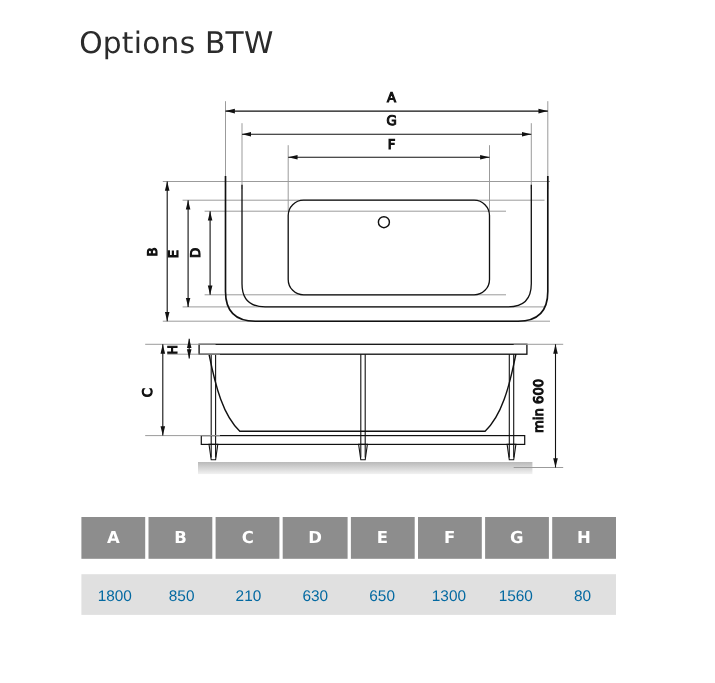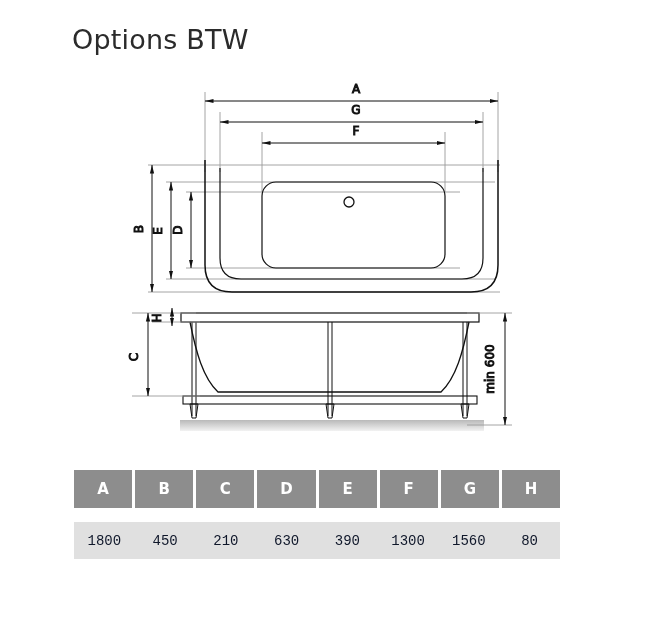--- a/index.html
+++ b/index.html
@@ -71,22 +71,22 @@
     display: flex;
     margin-top: 14px;
     background: #e0e0e0;
     height: 37px;
     align-items: center;
   }
   .val-cell {
     flex: 1 1 0;
     text-align: center;
     font-size: 14px;
-    color: #0f172a;
-    font-family: Liberation Mono, monospace;
+    color: #0369a1;
+    font-family: Liberation Sans, sans-serif;
   }
 </style>
 </head>
 <body>
 
 <div id="page">
 
   <div id="page-title">Options BTW</div>
 
   <svg id="drawing" width="650" height="470" viewBox="0 0 650 470">
@@ -208,23 +208,23 @@
       <div class="hdr-cell">B</div>
       <div class="hdr-cell">C</div>
       <div class="hdr-cell">D</div>
       <div class="hdr-cell">E</div>
       <div class="hdr-cell">F</div>
       <div class="hdr-cell">G</div>
       <div class="hdr-cell">H</div>
     </div>
     <div class="val-row">
       <div class="val-cell">1800</div>
-      <div class="val-cell">450</div>
+      <div class="val-cell">850</div>
       <div class="val-cell">210</div>
       <div class="val-cell">630</div>
-      <div class="val-cell">390</div>
+      <div class="val-cell">650</div>
       <div class="val-cell">1300</div>
       <div class="val-cell">1560</div>
       <div class="val-cell">80</div>
     </div>
   </div>
 
 </div>
 
 </body></html>

